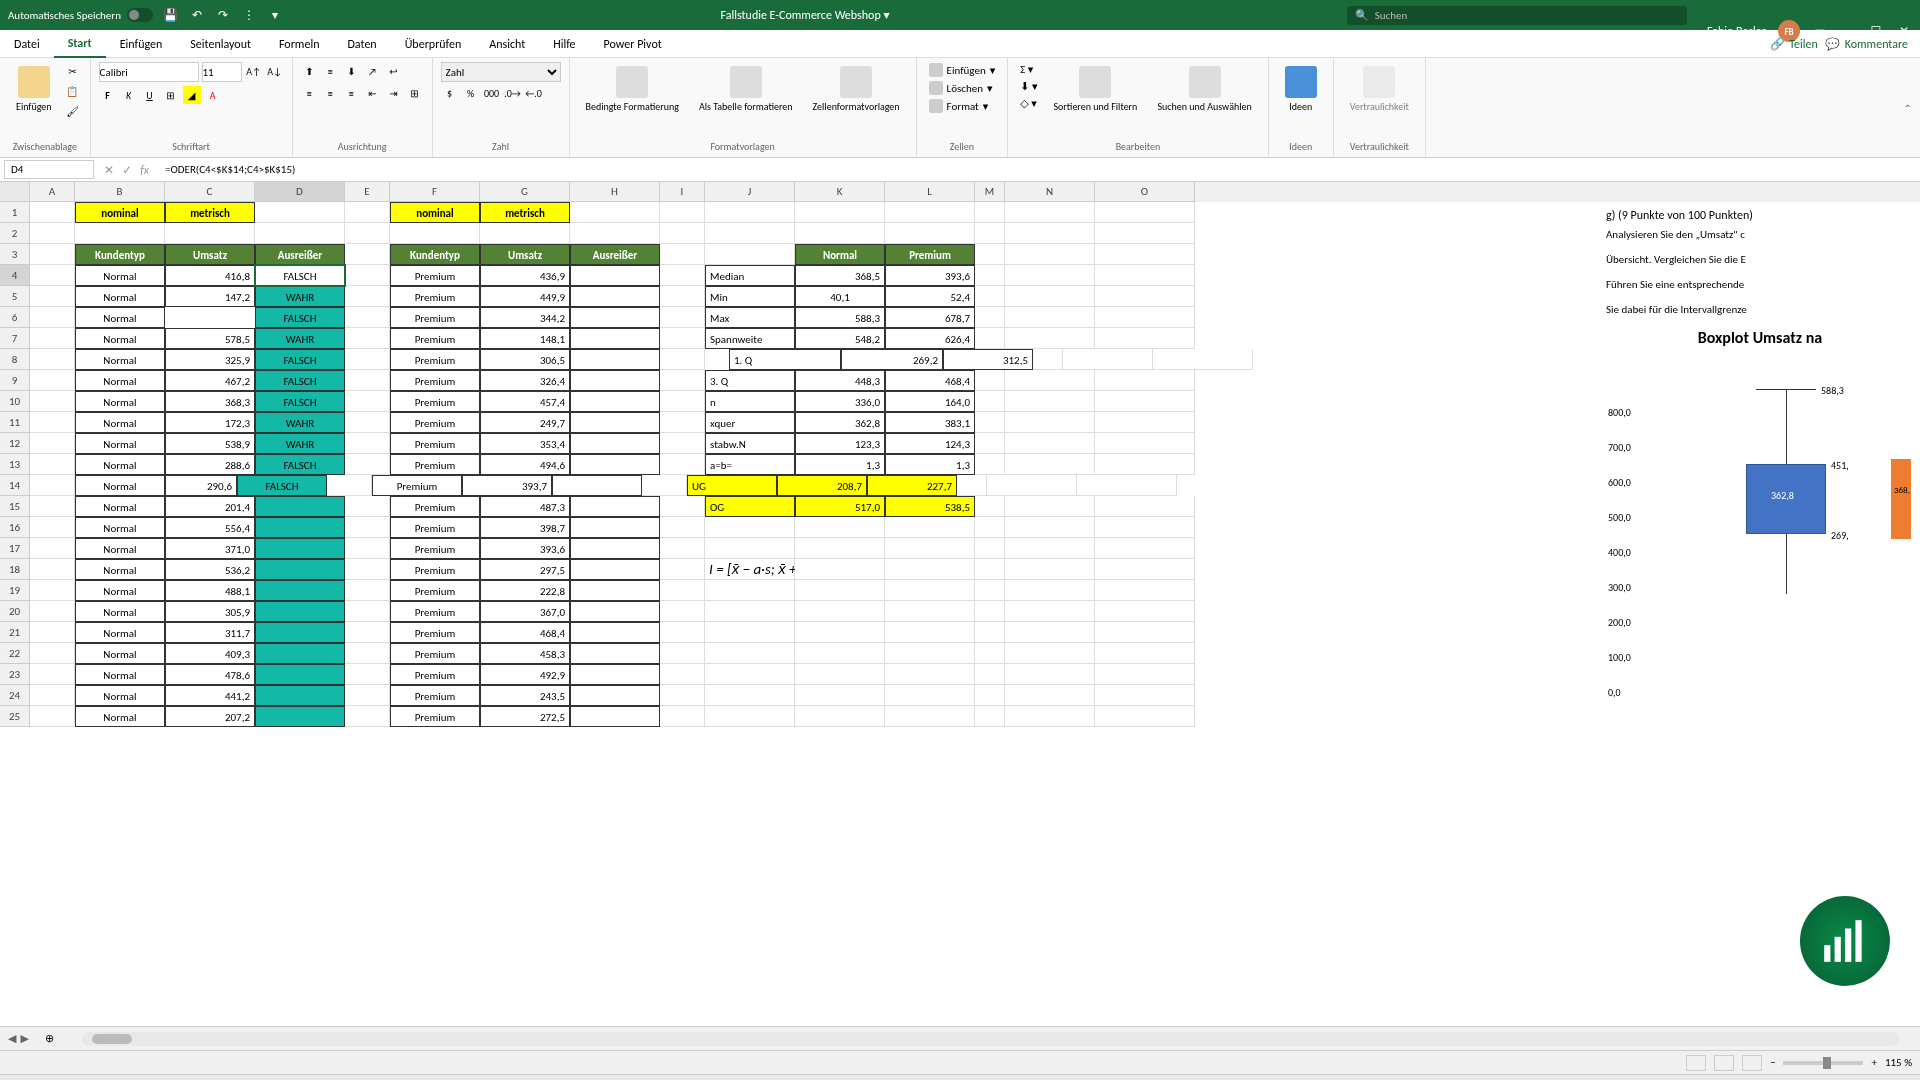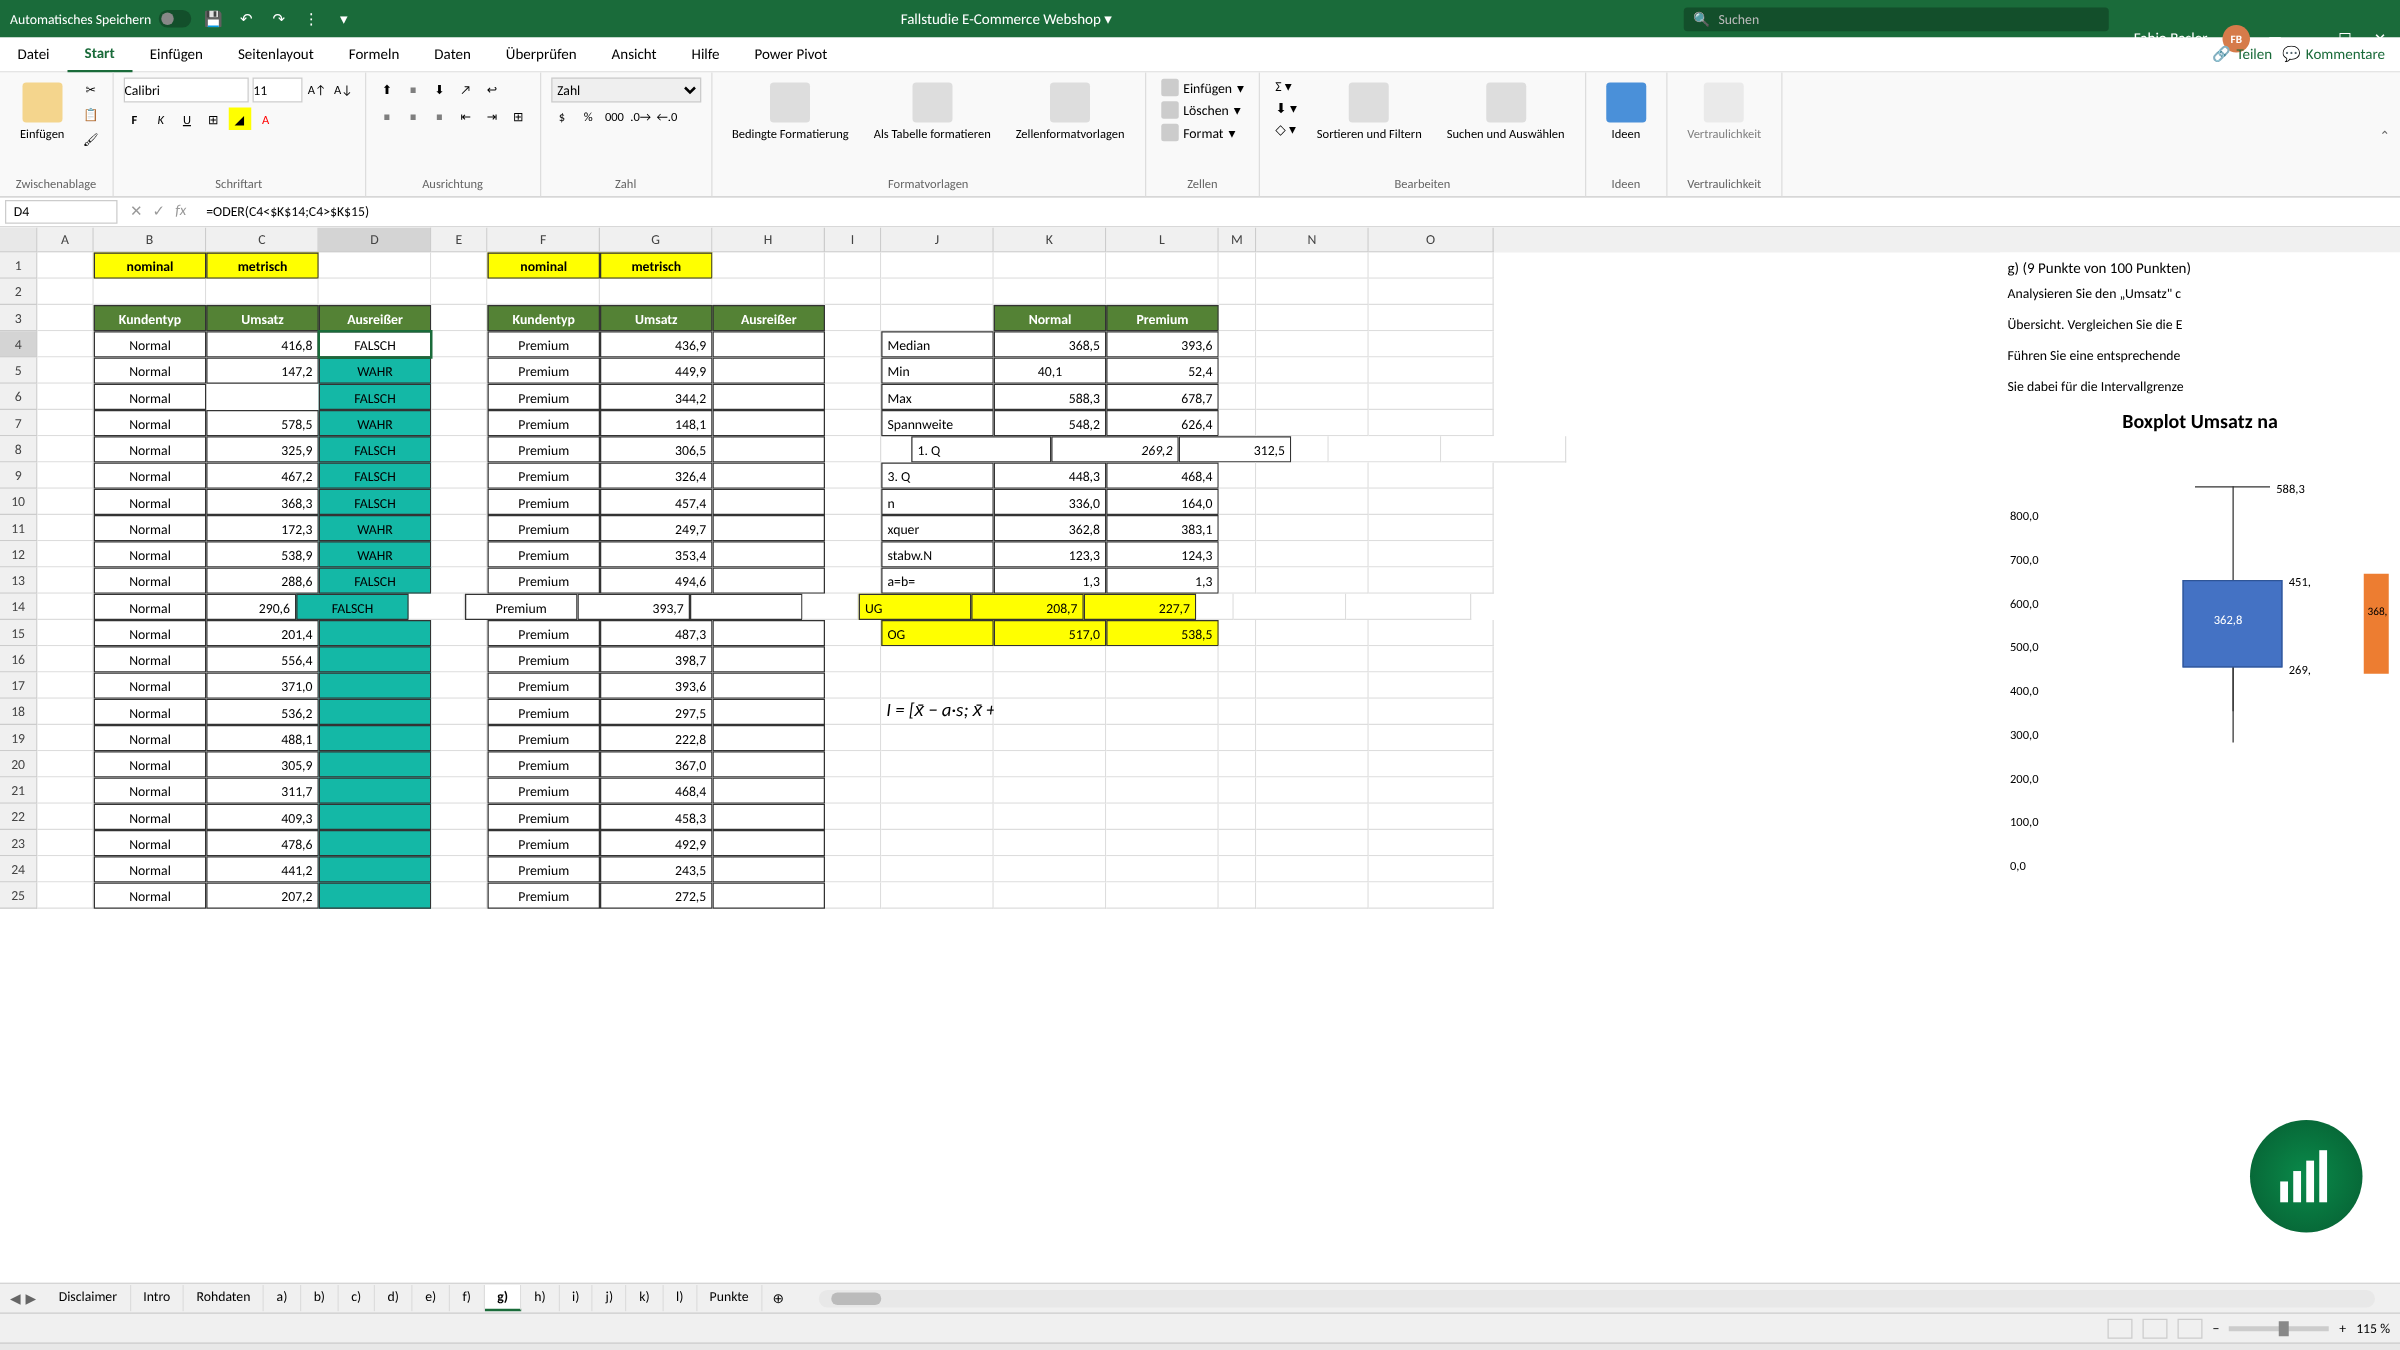--- a/index.html
+++ b/index.html
@@ -484,21 +484,21 @@
             <div class="cell" style="width: 45px;"></div>
             <div class="cell tbl c" style="width: 90px;">Normal</div>
             <div class="cell tbl" style="width: 90px;">325,9</div>
             <div class="cell tbl c sel" style="width: 90px;">FALSCH</div>
             <div class="cell" style="width: 45px;"></div>
             <div class="cell tbl c" style="width: 90px;">Premium</div>
             <div class="cell tbl" style="width: 90px;">306,5</div>
             <div class="cell tbl" style="width: 90px;"></div>
             <div class="cell" style="width: 45px;"></div>
             <div class="cell tbl tbl-l" style="width: 112px; margin-left: 24px;">1. Q</div>
-            <div class="cell tbl" style="width: 102px; font-style: italic;">269,2</div>
+            <div class="cell tbl" style="width: 102px;">269,2</div>
             <div class="cell tbl" style="width: 90px;">312,5</div>
             <div class="cell" style="width: 30px;"></div>
             <div class="cell" style="width: 90px;"></div>
             <div class="cell" style="width: 100px;"></div>
           </div>
           <div class="row">
             <div class="cell" style="width: 45px;"></div>
             <div class="cell tbl c" style="width: 90px;">Normal</div>
             <div class="cell tbl" style="width: 90px;">467,2</div>
             <div class="cell tbl c sel" style="width: 90px;">FALSCH</div>
@@ -830,38 +830,20 @@
       </svg>
     </div>
   </div>
 </div>
 
 <div class="sheettabs">
   <div class="sheettabs-nav">
     <span>◀</span>
     <span>▶</span>
   </div>
-  <div id="stabs" style="display:flex">
-      <div class="stab">Disclaimer</div>
-      <div class="stab">Intro</div>
-      <div class="stab">Rohdaten</div>
-      <div class="stab">a)</div>
-      <div class="stab">b)</div>
-      <div class="stab">c)</div>
-      <div class="stab">d)</div>
-      <div class="stab">e)</div>
-      <div class="stab">f)</div>
-      <div class="stab active">g)</div>
-      <div class="stab">h)</div>
-      <div class="stab">i)</div>
-      <div class="stab">j)</div>
-      <div class="stab">k)</div>
-      <div class="stab">l)</div>
-      <div class="stab">Punkte</div>
-    </div>
   <span style="padding:0 8px;cursor:pointer">⊕</span>
   <div class="hscroll">
       <div class="hscroll-thumb"></div>
     </div>
 </div>
 
 <div class="statusbar">
   <span class="view-btn"></span>
   <span class="view-btn"></span>
   <span class="view-btn"></span>

